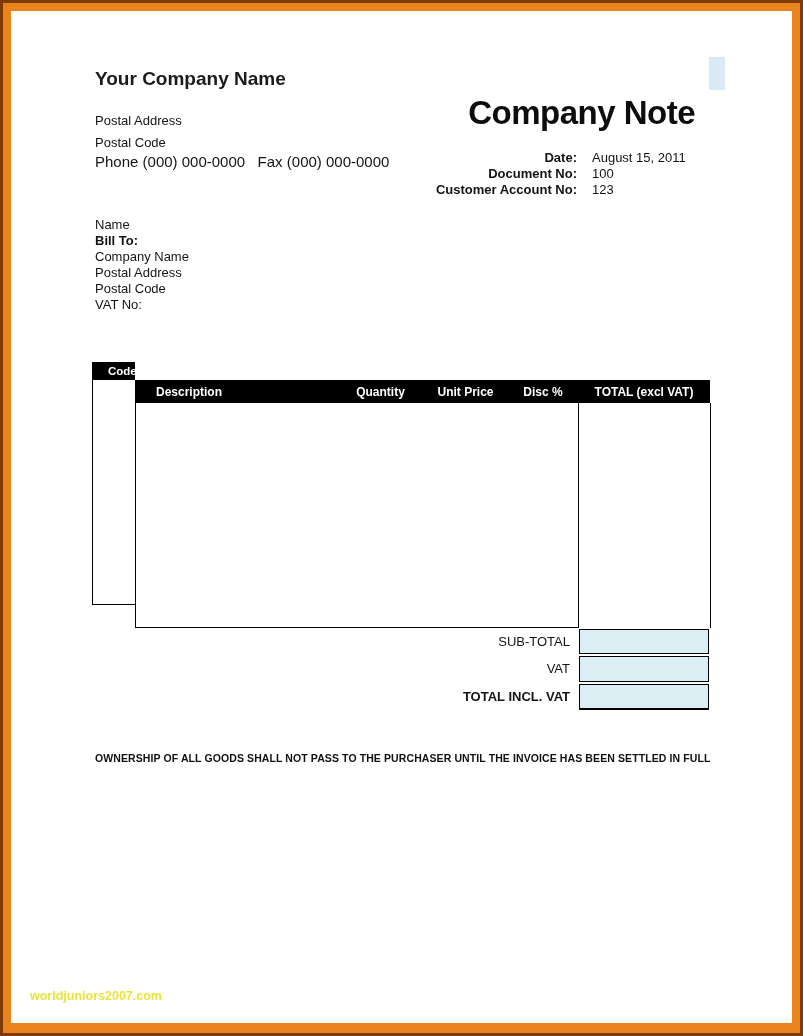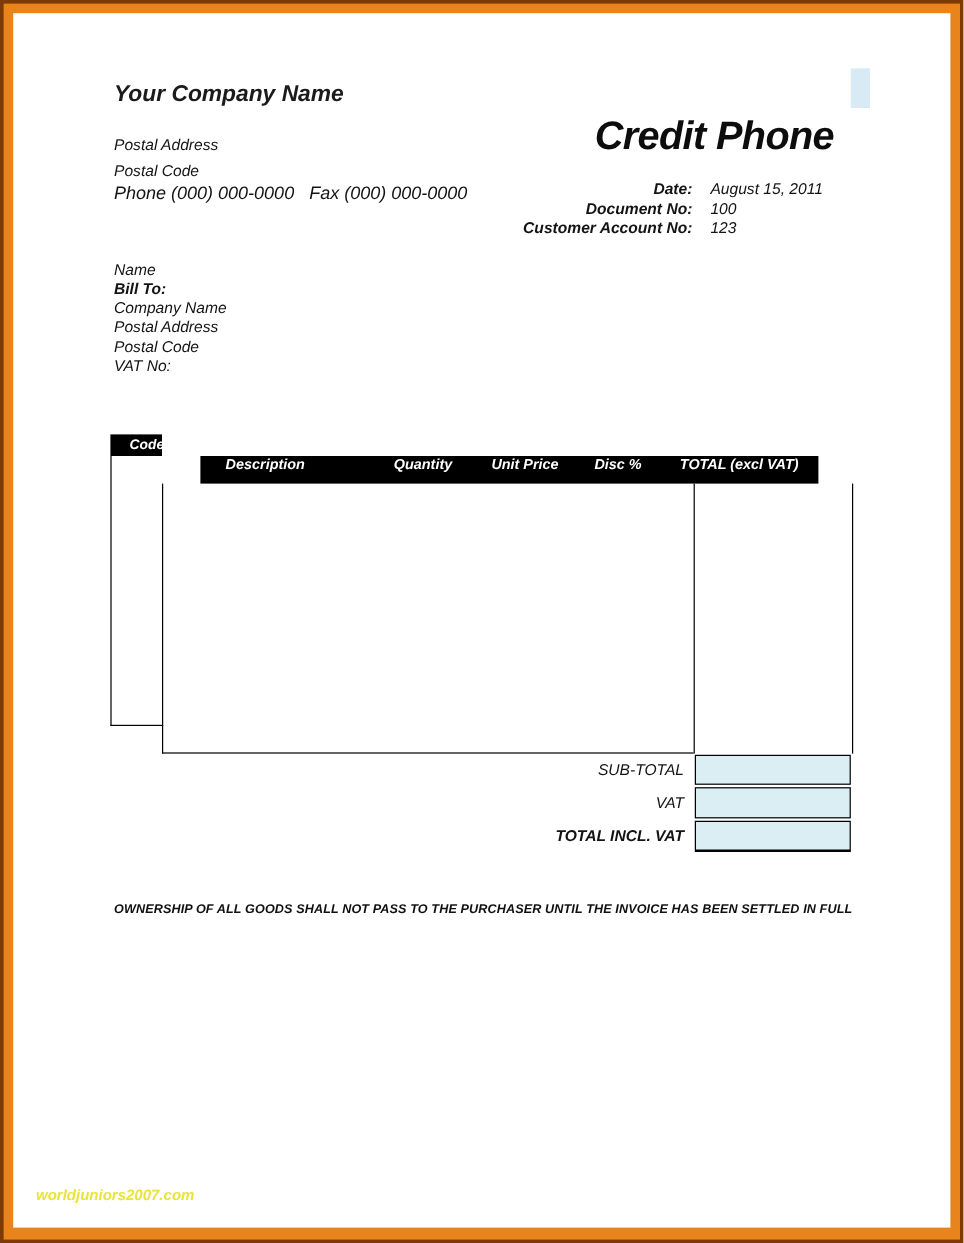--- a/index.html
+++ b/index.html
@@ -3,21 +3,21 @@
 <meta charset="utf-8">
 <style>
   html,body{margin:0;padding:0;background:#ffffff;}
   .page{
     position:relative;width:803px;height:1036px;
     background:#E9831C;overflow:hidden;
     font-family:"Liberation Sans",sans-serif;color:#141414;
   }
   .frame{position:absolute;inset:0;border:3px solid #7D3A05;pointer-events:none;z-index:5;}
   .paper{position:absolute;left:11px;top:11px;right:11px;bottom:13px;background:#ffffff;}
-  .abs{position:absolute;font-style:italic;}
+  .abs{position:absolute;}
   .pre{white-space:pre;}
 
   .company-name{left:95px;top:68px;font-size:19px;font-weight:bold;color:#1b1b1b;}
   .addr1{left:95px;top:113px;font-size:13px;}
   .addr2{left:95px;top:135px;font-size:13px;}
   .addr3{left:95px;top:153px;font-size:15px;text-align:center;}
 
   .blue-tab{left:709px;top:57px;width:16px;height:33px;background:#D8EAF4;}
 
   .doc-title{right:108px;top:94px;font-size:33px;font-weight:bold;letter-spacing:-0.5px;color:#0d0d0d;}
@@ -26,22 +26,22 @@
   .meta-row{display:flex;line-height:16px;}
   .meta-label{width:157px;text-align:right;font-weight:bold;white-space:pre;}
   .meta-value{margin-left:15px;white-space:pre;}
 
   .billto{left:95px;top:217px;font-size:13px;}
   .bill-line{line-height:16px;white-space:pre;}
   .bill-heading{font-weight:bold;}
 
   .code-tab{left:92px;top:362px;width:43px;height:18px;background:#000;color:#fff;
     font-size:11.5px;font-weight:bold;line-height:18px;padding-left:16px;box-sizing:border-box;}
-  .thead{left:135px;top:380px;width:515px;height:23px;background:#000;color:#fff;
-    display:flex;align-items:flex-start;font-size:12px;font-weight:bold;box-sizing:border-box;margin-left:32px;}
+  .thead{left:135px;top:380px;width:575px;height:23px;background:#000;color:#fff;
+    display:flex;align-items:center;font-size:12px;font-weight:bold;box-sizing:border-box;}
   .th-desc{flex:1;padding-left:21px;text-align:left;}
   .th-qty{width:85px;text-align:center;}
   .th-unit{width:85px;text-align:center;}
   .th-disc{width:70px;text-align:center;}
   .th-total{width:132px;text-align:center;}
 
   .code-col{left:92px;top:380px;width:43px;height:224px;border-left:1px solid #000;border-bottom:1px solid #000;}
   .col-divider{left:135px;top:403px;height:225px;width:0;border-left:1px solid #000;}
   .total-col{left:578px;top:403px;width:131px;height:225px;border-left:1px solid #000;border-right:1px solid #000;}
   .items-line{left:135px;top:627px;width:443px;height:0;border-top:1px solid #000;}
@@ -64,21 +64,21 @@
 <div class="page">
   <div class="paper"></div>
 
   <div class="abs blue-tab"></div>
 
   <div class="abs company-name">Your Company Name</div>
   <div class="abs addr1">Postal Address</div>
   <div class="abs addr2">Postal Code</div>
   <div class="abs addr3 pre">Phone (000) 000-0000   Fax (000) 000-0000</div>
 
-  <div class="abs doc-title">Credit Phone</div>
+  <div class="abs doc-title">Company Note</div>
 
   <div class="abs meta">
     <div class="meta-row">
       <div class="meta-label">Date:</div>
       <div class="meta-value">August 15, 2011</div>
     </div>
     <div class="meta-row">
       <div class="meta-label">Document No:</div>
       <div class="meta-value">100</div>
     </div>

